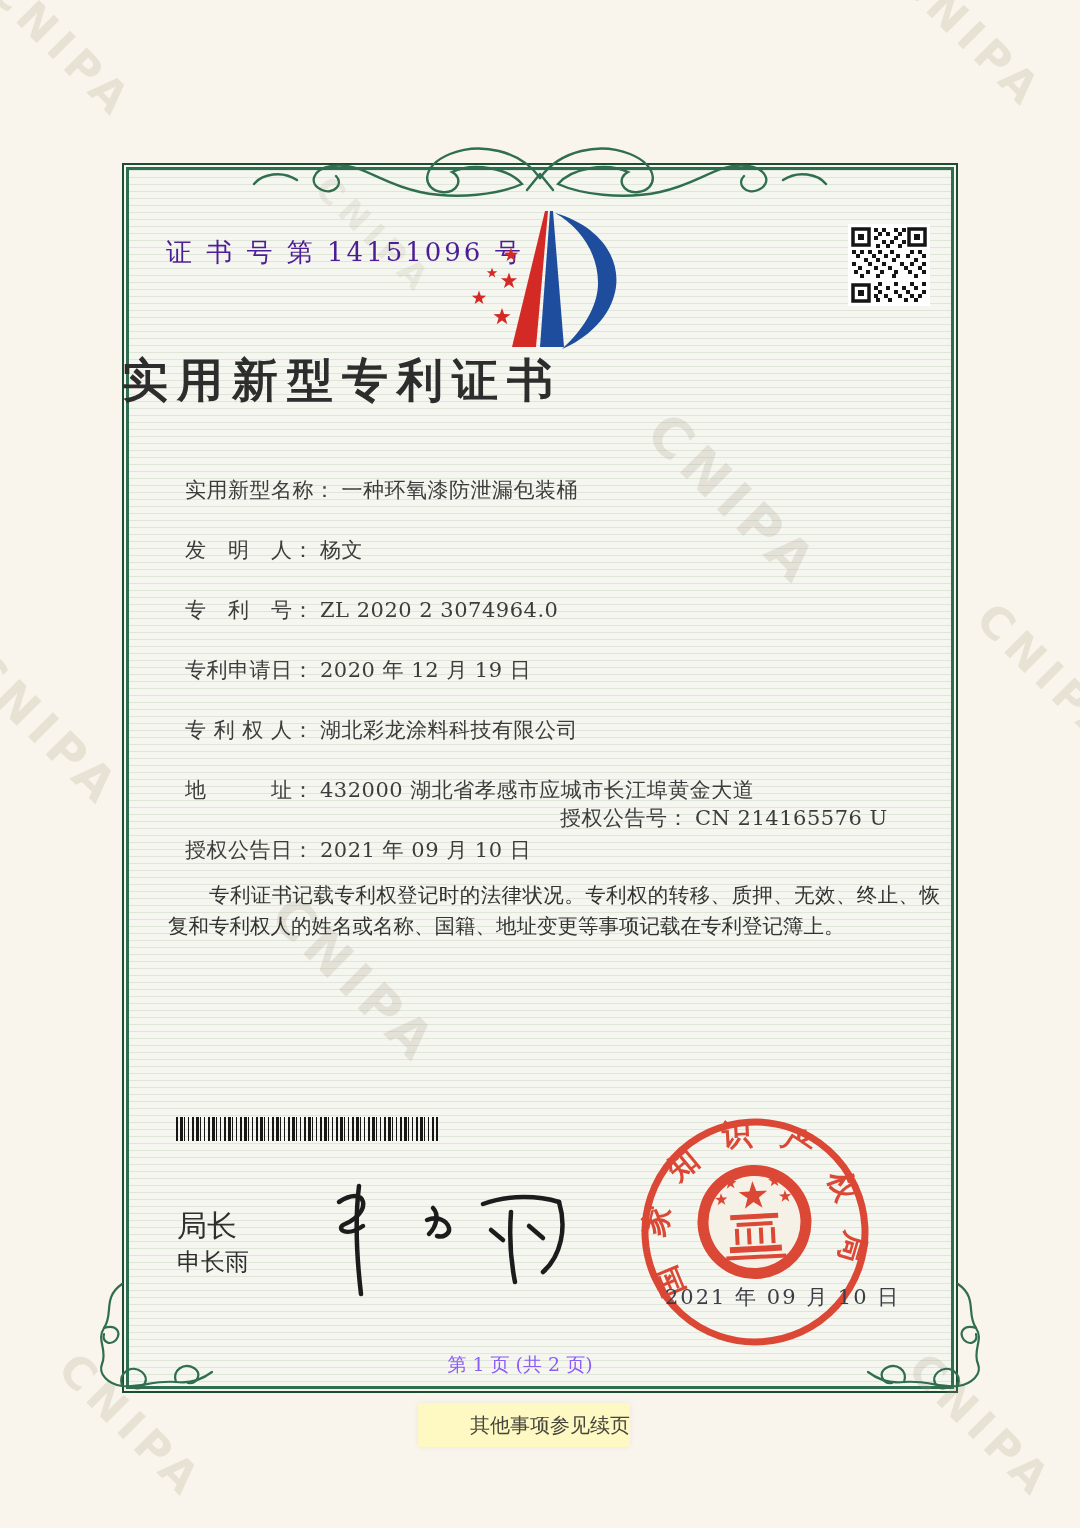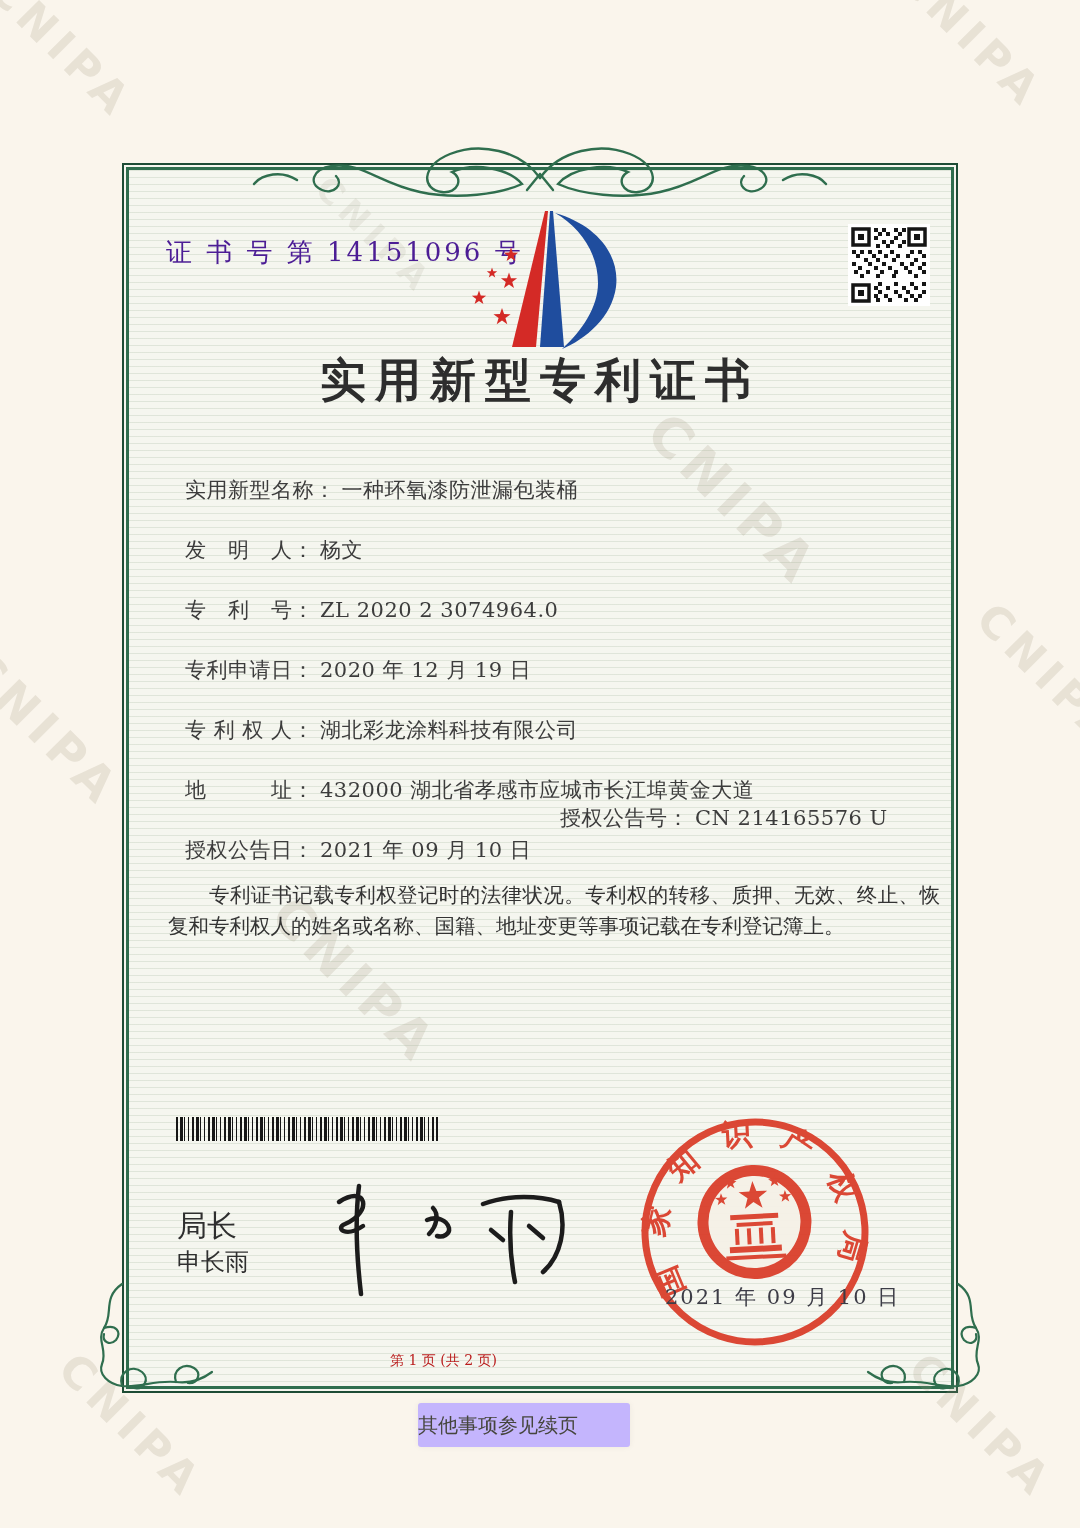--- a/index.html
+++ b/index.html
@@ -22,21 +22,21 @@
   .frame-inner{
     position:absolute;inset:2px;border:3px solid #2f6e4e;
     background:repeating-linear-gradient(180deg,rgba(173,190,168,0.30) 0 1px,rgba(0,0,0,0) 1px 7px);
   }
   .ornament{position:absolute;z-index:3;}
   
   .cert-no{position:absolute;left:166px;top:235px;font-size:26px;letter-spacing:3px;color:#4c1d95;z-index:4;}
   .logo{position:absolute;left:452px;top:203px;z-index:4;}
   .qr{position:absolute;left:848px;top:224px;z-index:4;}
   .title{
-    position:absolute;left:122px;top:350px;width:836px;text-align:center;
+    position:absolute;left:122px;top:350px;width:836px;text-align:left;
     font-size:46px;font-weight:bold;letter-spacing:9px;color:#2d2d2d;z-index:4;
   }
   
   .field{position:absolute;left:185px;font-size:21px;color:#3c3c3c;letter-spacing:0.5px;z-index:4;white-space:nowrap;}
   .field .val{margin-left:6px;}
   .f0{top:476px}.f1{top:536px}.f2{top:596px}.f3{top:656px}.f4{top:716px}.f5{top:776px}
   .f6{top:836px}.f7{top:804px;left:560px}
   
   .body-text{position:absolute;left:168px;top:880px;width:772px;z-index:4;}
   .body-text p{
@@ -49,24 +49,24 @@
     background:repeating-linear-gradient(90deg,#161616 0 2px,transparent 2px 4px,#161616 4px 7px,transparent 7px 8px,#161616 8px 9px,transparent 9px 12px,#161616 12px 13px,transparent 13px 16px);
   }
   .sig-title{position:absolute;left:177px;top:1206px;font-family:"DejaVu Sans",sans-serif;font-size:30px;color:#2f2f2f;z-index:4;}
   .sig-name{position:absolute;left:177px;top:1246px;font-family:Liberation Sans, sans-serif;font-size:24px;color:#2f2f2f;z-index:4;}
   .signature{position:absolute;left:315px;top:1168px;z-index:4;}
   .seal{position:absolute;left:635px;top:1112px;z-index:5;opacity:0.93;transform:rotate(-3deg);}
   .seal-date{
     position:absolute;left:665px;top:1283px;font-size:21px;letter-spacing:2px;
     color:#3c3c46;z-index:6;white-space:nowrap;
   }
-  .page-info{position:absolute;left:390px;top:1352px;width:260px;font-size:14px;color:#b91c1c;z-index:4;}
+  .page-info{position:absolute;left:390px;top:1352px;width:260px;text-align:center;font-size:19px;color:#8b5cf6;z-index:4;}
   .continuation{
     position:absolute;left:418px;top:1403px;width:212px;height:44px;line-height:44px;
-    text-align:left;font-size:20px;color:#45453c;background:#c4b5fd;border-radius:3px;
+    text-align:right;font-size:20px;color:#45453c;background:#fef9c3;border-radius:3px;
     box-shadow:0 0 6px rgba(0,0,0,0.06);z-index:4;
   }
 </style>
 </head>
 <body>
 
 <div class="page">
 
   <div class="frame">
     <div class="frame-inner"></div>

